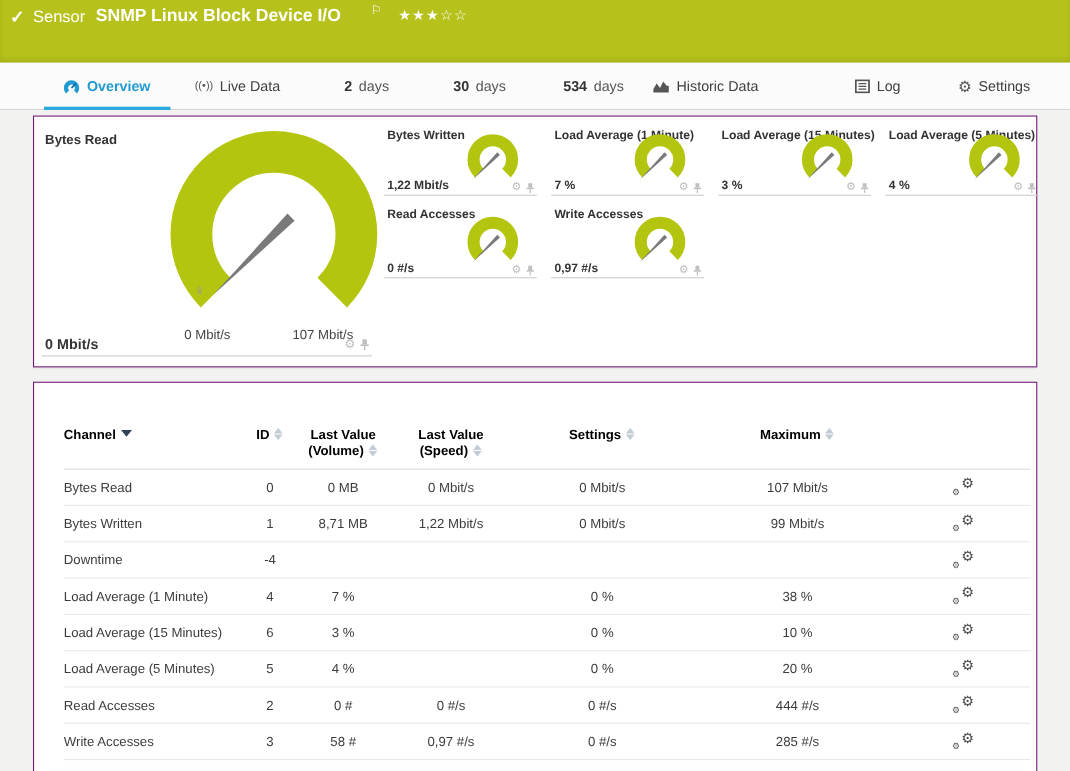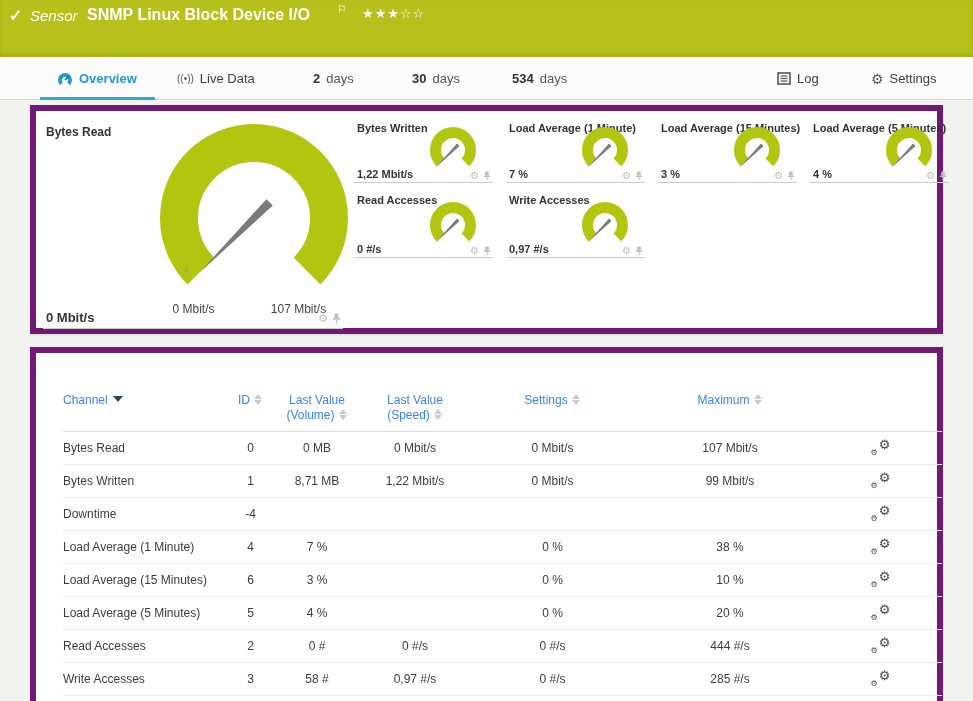--- a/index.html
+++ b/index.html
@@ -12,21 +12,21 @@
     color:#3c3c3c;
   }
   
   .topbar {
     position:absolute; left:0; top:0; width:973px; height:57px;
     background:#b6c21b;
     box-shadow: inset 0 -3px 4px rgba(90,100,0,.18);
     color:#fff;
   }
   .topbar .check { position:absolute; left:9px; top:6px; font-size:16px; font-weight:bold; }
-  .topbar .kind  { position:absolute; left:30px; top:7px; font-size:15px; font-style:italic; }
+  .topbar .kind  { position:absolute; left:30px; top:7px; font-size:15px; }
   .topbar .title { position:absolute; left:87px; top:6px; font-size:16px; font-weight:bold; white-space:nowrap; }
   .topbar .flag  { position:absolute; left:337px; top:3px; font-size:11px; }
   .topbar .stars { position:absolute; left:362px; top:6px; font-size:13px; letter-spacing:1px; }
   .topbar .status{ position:absolute; left:50px; top:29px; font-size:11px; font-weight:bold;margin-top:32px; }
 
   
   .tabbar {
     position:absolute; left:0; top:57px; width:973px; height:43px;
     background:#fbfbfb; border-bottom:1px solid #d6d6d6;
     font-size:13px; color:#3f3f3f;
@@ -43,21 +43,21 @@
   .tab-historic { left:593px; }
   .tab-log { left:777px; }
   .tab-settings { left:871px; }
   .ticon { display:inline-flex; align-items:center; }
   .broadcast { font-size:10px; color:#555; letter-spacing:0; }
   .gearglyph { font-size:14px; color:#555; line-height:1; }
 
   
   .panel {
     position:absolute; left:30px; width:913px; background:#fff;
-    border:6px solid #701a75; box-shadow:0 1px 2px rgba(0,0,0,.10);
+    border:1px solid #701a75; box-shadow:0 1px 2px rgba(0,0,0,.10);
   }
   .panel-gauges { top:105px; height:229px; }
   .panel-table  { top:347px; height:360px; }
 
   
   .tile { position:absolute; border-bottom:1px solid #cccccc; cursor:pointer; }
   .tile-big { left:7px; top:7px; width:300px; height:211px; }
   .tile-big .gtitle { position:absolute; left:3px; top:7px; font-size:12px; font-weight:bold; color:#333; }
   .tile-big svg.gauge { position:absolute; left:111px; top:5px; }
   .tile-big .avgmark { position:absolute; left:141px; top:146px; font-size:10px; color:#9a9a9a; }
@@ -80,21 +80,21 @@
   .tileicons .tgear { font-size:11px; line-height:1; }
   .tile-small .tileicons .tgear { font-size:10px; }
 
   
   .chtable { position:absolute; left:27px; top:40px; width:879px; font-size:12px; }
   .trow, .thead {
     display:grid;
     grid-template-columns:170px 35px 98px 98px 177px 178px 123px;
     align-items:center;
   }
-  .thead { align-items:start; border-bottom:1px solid #dcdcdc; padding-bottom:8px; color:#3b82f6; font-weight:normal; }
+  .thead { align-items:start; border-bottom:1px solid #dcdcdc; padding-bottom:8px; color:#000000; font-weight:bold; }
   .thead > div { line-height:15px; }
   .cell-r { text-align:center; }
   .cell-c { text-align:center; }
   .trow { height:33px; border-bottom:1px solid #e9e9e9; }
   .trow:first-of-type { margin-top:7px; }
   .sortable { cursor:pointer; }
   
   .sorticon { display:inline-block; width:9px; height:11px; position:relative; margin-left:4px; vertical-align:-1px; }
   .sorticon::before, .sorticon::after { content:""; position:absolute; left:0; border-left:4.5px solid transparent; border-right:4.5px solid transparent; }
   .sorticon::before { top:0; border-bottom:5px solid #c3cbd6; }
@@ -143,20 +143,28 @@
   </div>
   <div class="tab tab-30days">
     <span class="num">30</span>
     <span class="unit">days</span>
   </div>
   <div class="tab tab-365days">
     <span class="num">534</span>
     <span class="unit">days</span>
   </div>
 
+  <div class="tab tab-historic">
+    <span class="ticon">
+      <svg width="16" height="14" viewBox="0 0 16 14">
+        <path d="M1 12 L1 9 L4 4 L7 8 L10 2 L13 6 L15 6 L15 12 Z" fill="#555"></path>
+      </svg>
+    </span>
+    <span>Historic Data</span>
+  </div>
 
   <div class="tab tab-log">
     <span class="ticon">
       <svg width="14" height="13" viewBox="0 0 14 13">
         <rect x="1" y="1" width="12" height="11" fill="none" stroke="#555" stroke-width="1.6"></rect>
         <line x1="3.5" y1="4" x2="10.5" y2="4" stroke="#555" stroke-width="1.2"></line>
         <line x1="3.5" y1="6.5" x2="10.5" y2="6.5" stroke="#555" stroke-width="1.2"></line>
         <line x1="3.5" y1="9" x2="10.5" y2="9" stroke="#555" stroke-width="1.2"></line>
       </svg>
     </span>

